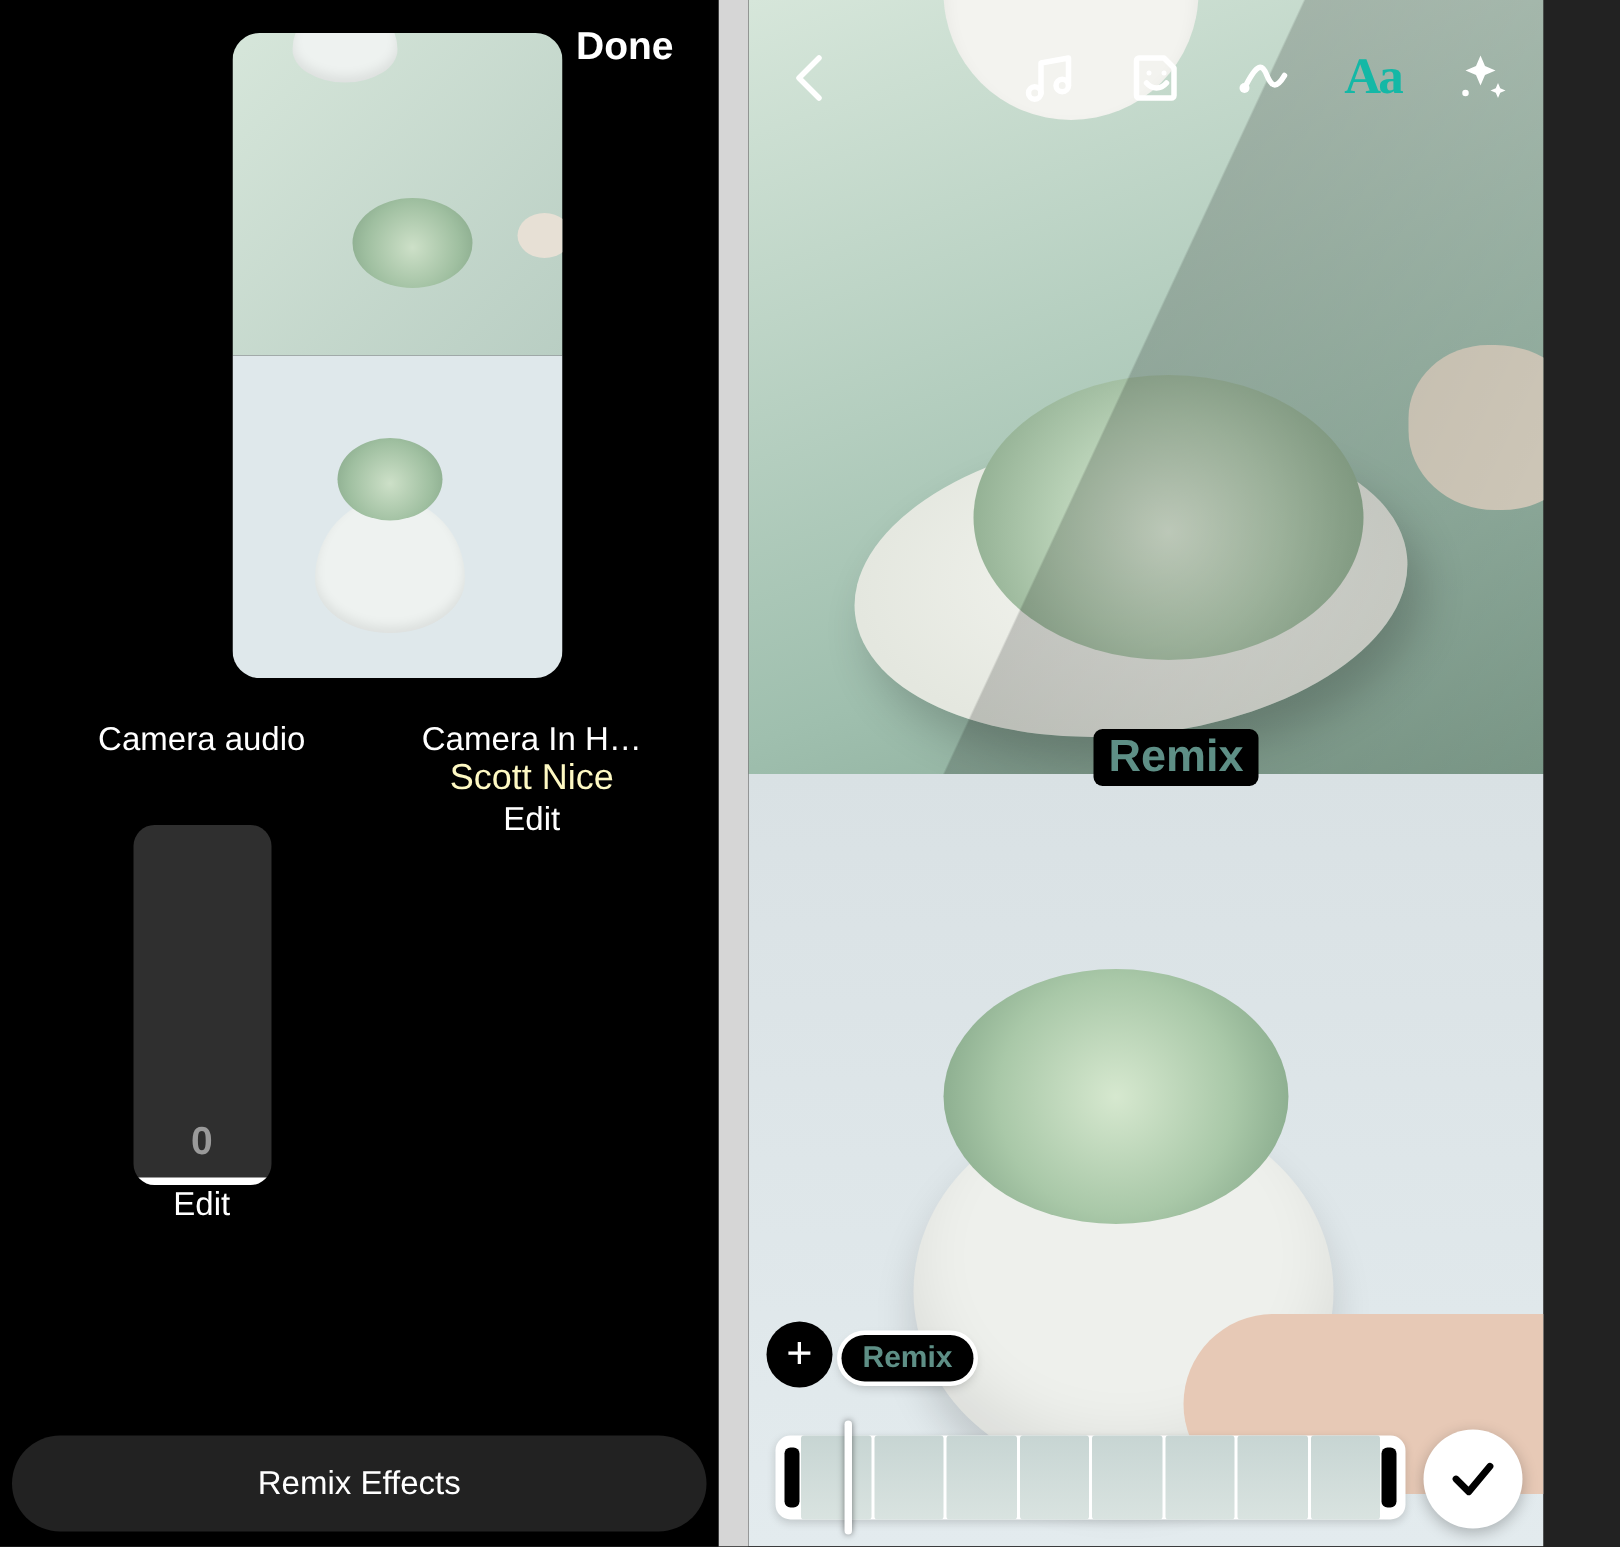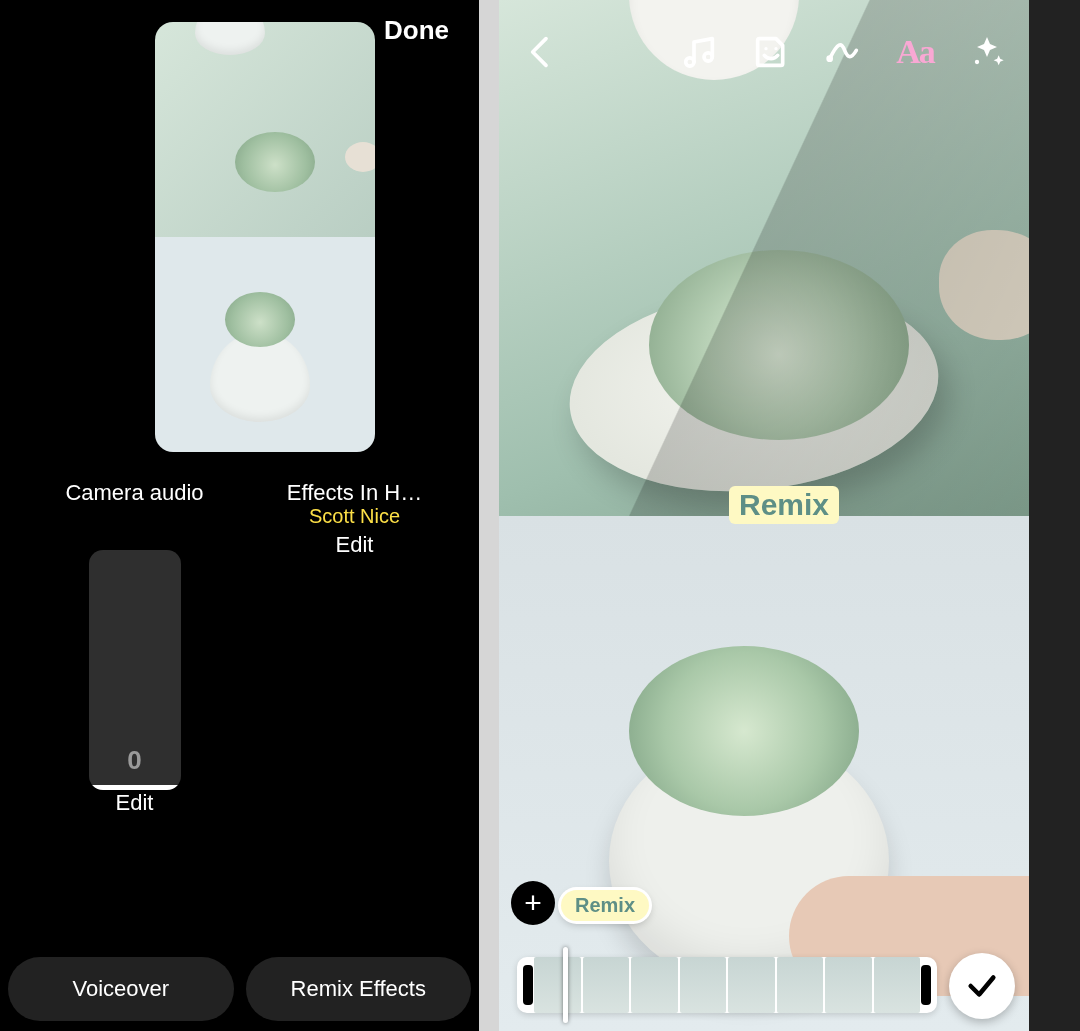--- a/index.html
+++ b/index.html
@@ -60,21 +60,21 @@
     gap: 60px;
     padding-left: 10px;
   }
   .channel {
     width: 160px;
     display:flex;
     flex-direction:column;
     align-items:center;
   }
   .ch-title { font-size:22px; line-height:1.15; text-align:center; min-height:52px; }
-  .ch-sub   { font-size:20px; color:#fde047; }
+  .ch-sub   { font-size:24px; color:#fef9c3; }
   .slider {
     margin-top:18px;
     width:92px; height:240px;
     border-radius:14px;
     display:flex; align-items:flex-end; justify-content:center;
     position:relative;
     overflow:hidden;
   }
   .slider-dark { background:#2f2f2f; }
   .slider-light{ background:#fff; box-shadow: inset 0 6px 10px rgba(0,0,0,.15); }
@@ -164,25 +164,25 @@
   
   .top-tools {
     position:absolute; top:30px; left:20px; right:20px;
     display:flex; align-items:center;
     gap:28px;
     z-index:5;
   }
   .top-tools .spacer { flex:1; }
   .tool-icon { width:44px; height:44px; color:#fff; display:flex;align-items:center;justify-content:center; }
   .tool-icon svg { width:40px; height:40px; stroke:#fff; fill:none; stroke-width:2.2; stroke-linecap:round; stroke-linejoin:round; }
-  .text-aa { font-size:34px; font-weight:700; color:#f9a8d4; letter-spacing:-2px; font-family: Georgia, 'Times New Roman', serif;}
+  .text-aa { font-size:34px; font-weight:700; color:#14b8a6; letter-spacing:-2px; font-family: Georgia, 'Times New Roman', serif;}
 
   .remix-label {
     position:absolute; z-index:4;
-    background:#fef9c3; color:#5e8f86;
+    background:#000000; color:#5e8f86;
     font-weight:700; border-radius:6px;
     padding:2px 10px;
     font-family: Arial, sans-serif;
   }
   .remix-big { left:230px; top:486px; font-size:30px; }
   .remix-small{
     left:62px; bottom:110px; font-size:20px;
     box-shadow:0 0 0 3px #fff, 0 3px 8px rgba(0,0,0,.25);
     border-radius:18px; padding:4px 14px;
   }
@@ -253,29 +253,28 @@
       </div>
       <div class="slider slider-dark">
         <div class="slider-cap"></div>
         <div class="slider-value">0</div>
       </div>
       <div class="edit-link">Edit</div>
     </div>
 
     <div class="channel">
       <div class="ch-title">
-        <div>Effects In H…</div>
+        <div>Camera In H…</div>
         <div class="ch-sub">Scott Nice</div>
       </div>
       <div class="edit-link">Edit</div>
     </div>
   </div>
 
   <div class="bottom-buttons">
-    <div class="pill">Voiceover</div>
     <div class="pill">Remix Effects</div>
   </div>
 </div>
 
 <div class="divider"></div>
 
 <div class="right">
 
   <div class="right-top">
     <div class="big-pot-top"></div>

